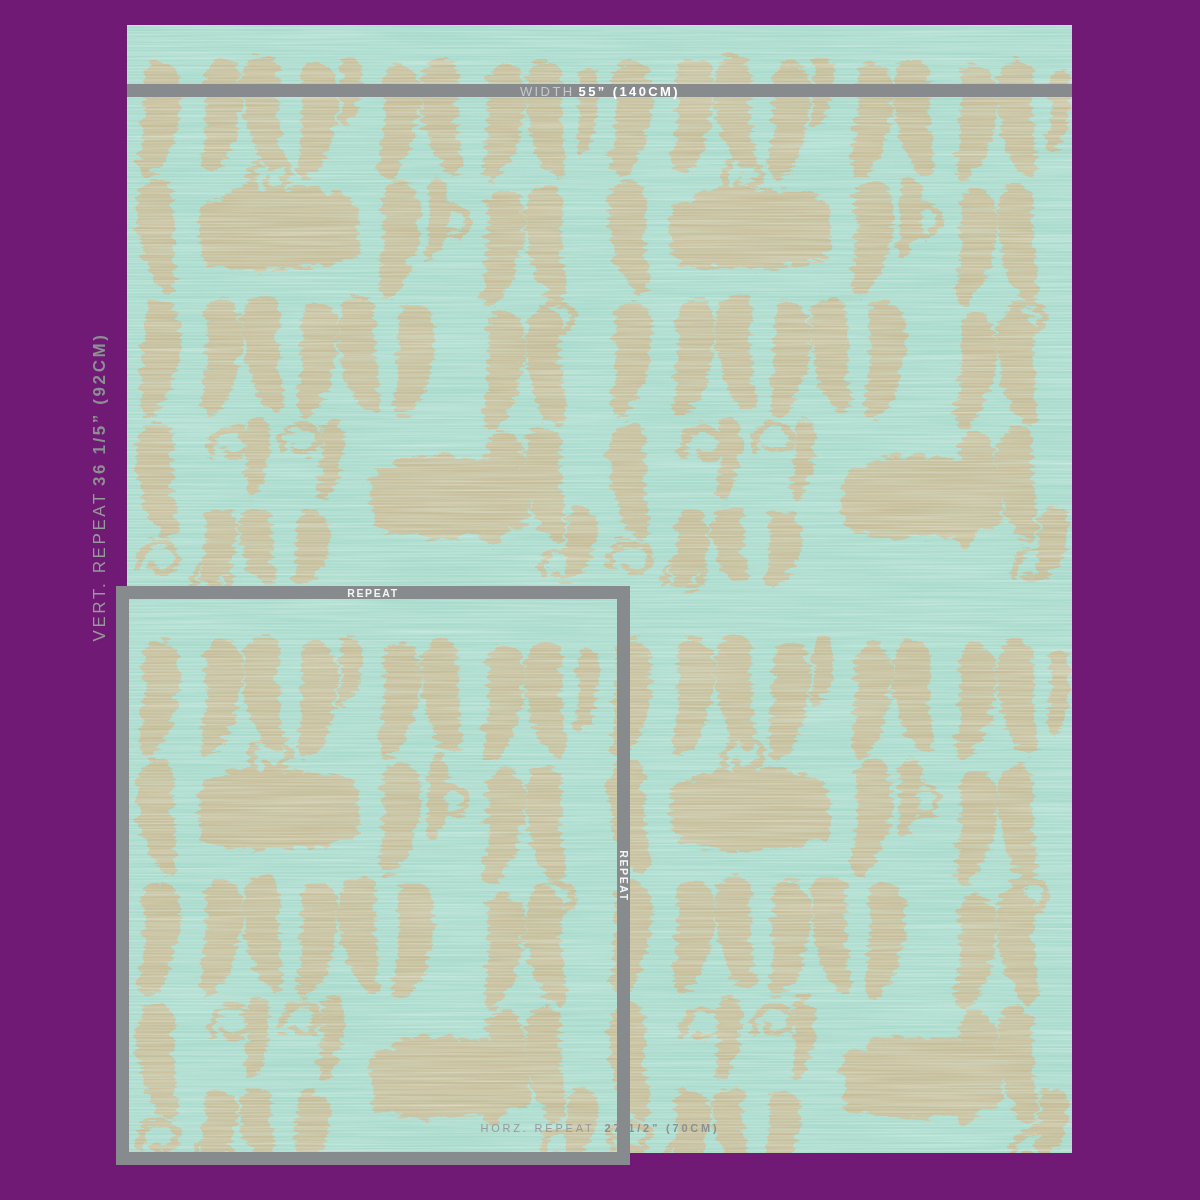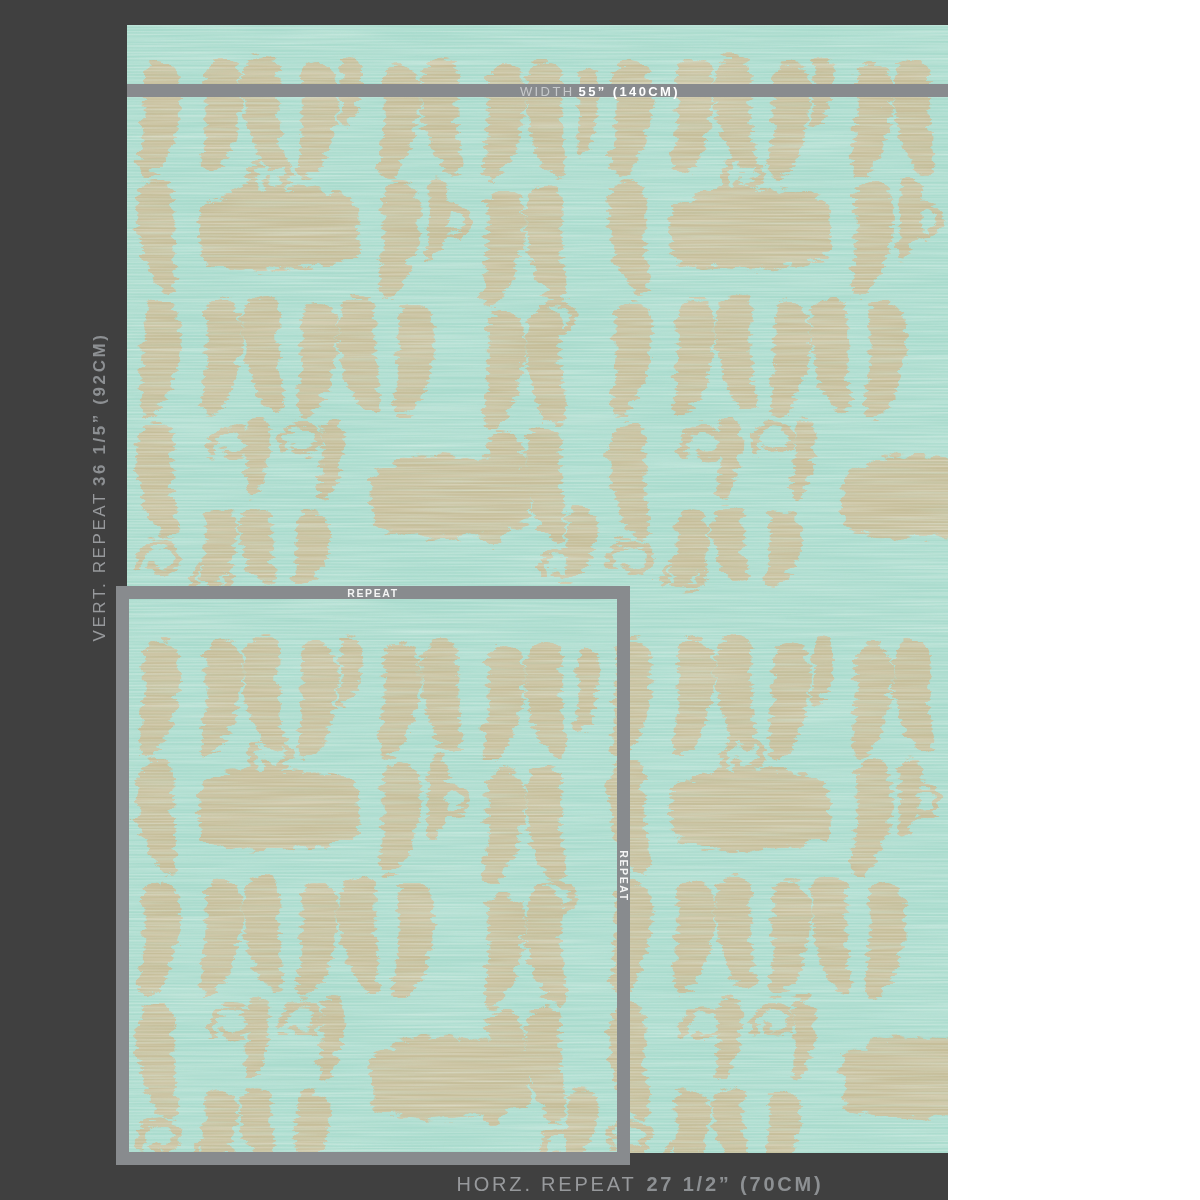--- a/index.html
+++ b/index.html
@@ -1,17 +1,17 @@
 <!DOCTYPE html>
 <html><head>
 <meta charset="utf-8">
 <style>
   html,body{margin:0;padding:0;background:#ffffff;}
   body{width:1200px;height:1200px;position:relative;font-family:"Liberation Sans",sans-serif;}
-  .stage{position:absolute;left:0;top:0;width:948px;height:1200px;background:#404040;overflow:hidden;}
+  .stage{position:absolute;left:0;top:0;width:1200px;height:1200px;background:#701a75;overflow:hidden;}
 
   .fabric{position:absolute;left:127px;top:25px;width:945px;height:1128px;overflow:hidden;}
   .fabric svg{display:block;}
   .weave-lines{position:absolute;left:0;top:0;right:0;bottom:0;pointer-events:none;
     background:repeating-linear-gradient(180deg,rgba(255,255,255,0.10) 0 1px,rgba(0,0,0,0) 1px 3px);}
 
   .width-bar{position:absolute;left:127px;top:84px;width:945px;height:13px;background:#888b8e;}
 
   .repeat-box{position:absolute;left:116px;top:586px;width:514px;height:579px;
     border:13px solid #888b8e;box-sizing:border-box;background:transparent;}
@@ -24,22 +24,22 @@
 
   .rep-top{left:373px;top:593px;transform:translate(-50%,-50%);
     font-size:10.5px;font-weight:700;letter-spacing:1.6px;color:#f4f4f4;}
   .rep-right{left:624px;top:876px;transform:translate(-50%,-50%) rotate(90deg);
     font-size:10.5px;font-weight:700;letter-spacing:1.6px;color:#f4f4f4;}
 
   .vert-label{left:99px;top:487px;transform:translate(-50%,-50%) rotate(-90deg);
     font-size:17px;letter-spacing:2.6px;color:#97999c;font-weight:400;}
   .vert-label b{font-weight:700;color:#8d9093;margin-left:5px;}
 
-  .horz-label{left:600px;top:1184px;transform:translate(-50%,-50%);
-    font-size:20px;letter-spacing:2.8px;color:#97999c;font-weight:400;margin-left:40px;}
+  .horz-label{left:600px;top:1128px;transform:translate(-50%,-50%);
+    font-size:11px;letter-spacing:2.8px;color:#97999c;font-weight:400;}
   .horz-label b{font-weight:700;color:#8d9093;margin-left:10px;}
 </style>
 </head>
 <body>
 
 <div class="stage">
 
   <div class="fabric">
     <svg width="945" height="1128" viewBox="0 0 945 1128" xmlns="http://www.w3.org/2000/svg">
       <defs>

